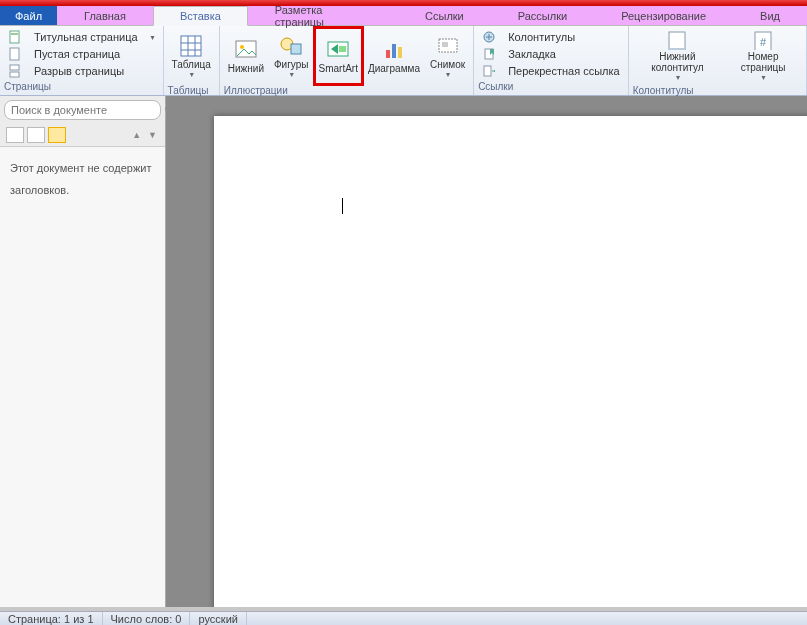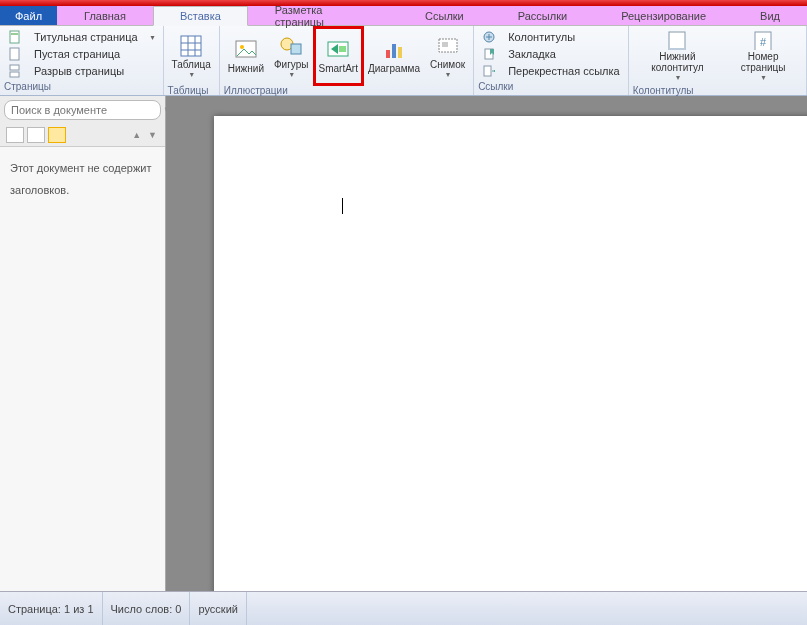--- a/index.html
+++ b/index.html
@@ -31,21 +31,21 @@
 .search .mag{padding:0 5px;color:#5577aa;cursor:pointer}
 .navtabs{display:flex;gap:3px;padding:3px 6px;border-bottom:1px solid #ccc;align-items:center}
 .navtab{width:18px;height:16px;border:1px solid #bbb;background:#fff;cursor:pointer}
 .navtab.sel{border-color:#f0b000;background:#ffe8a0}
 .navtabs .sp{flex:1}
 .navtabs .ar{color:#888;cursor:pointer;font-size:9px;padding:0 2px}
 .navbody{flex:1;padding:10px;color:#555;font-size:11px;line-height:22px;background:#f7f7f7}
 .docarea{flex:1;background:#8a8a8a;position:relative;overflow:hidden}
 .page{position:absolute;left:48px;top:20px;width:700px;height:900px;background:#fff;box-shadow:0 0 6px rgba(0,0,0,.4)}
 .cursor{position:absolute;left:128px;top:82px;width:1px;height:16px;background:#000}
-.status{position:absolute;bottom:0;left:0;right:0;height:34px;background:linear-gradient(#eaeef6,#d6deed);border-top:1px solid #aab;display:flex;align-items:flex-end;font-size:10px;color:#444}
+.status{position:absolute;bottom:0;left:0;right:0;height:14px;background:linear-gradient(#eaeef6,#d6deed);border-top:1px solid #aab;display:flex;align-items:flex-end;font-size:10px;color:#444}
 .status .cell{padding:0 8px;border-right:1px solid #bcc8dc;height:100%;display:flex;align-items:center}
 svg{display:block}
 </style>
 </head>
 <body>
 
 <div class="titlebar"></div>
 
 <div class="tabs">
   <div class="tab file">Файл</div>

